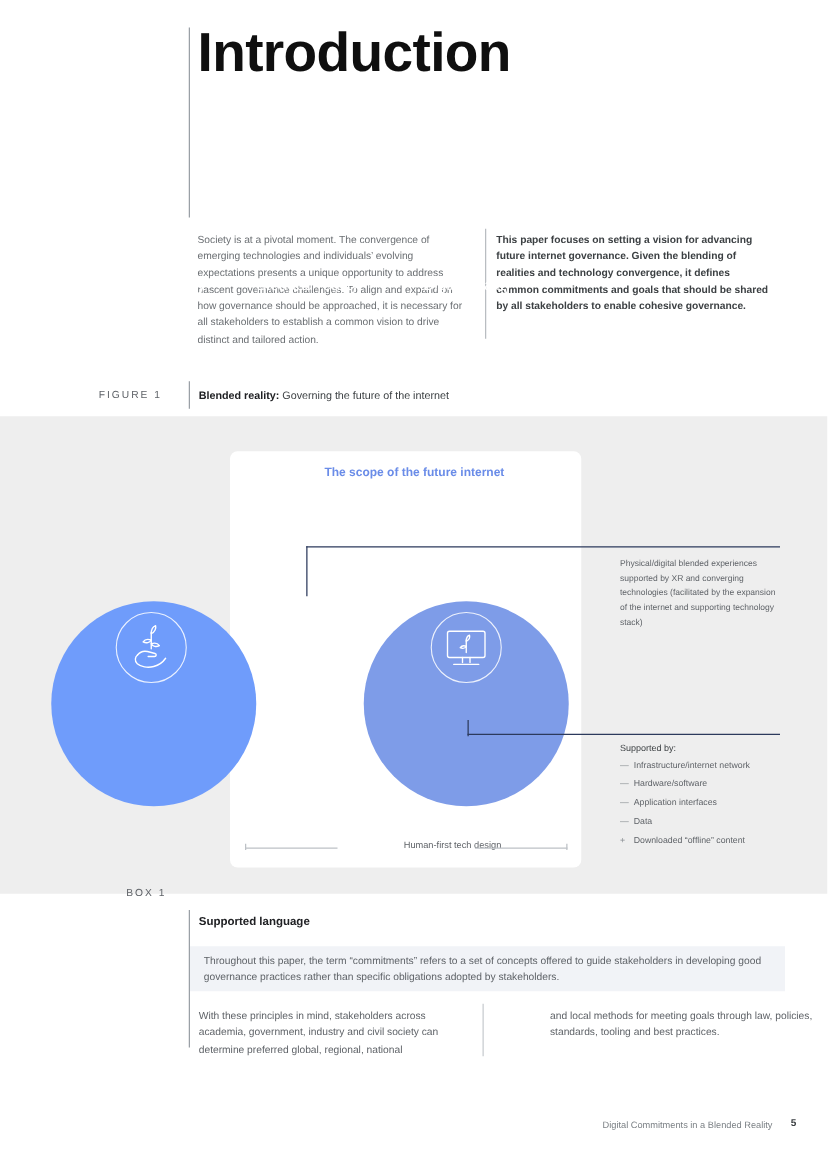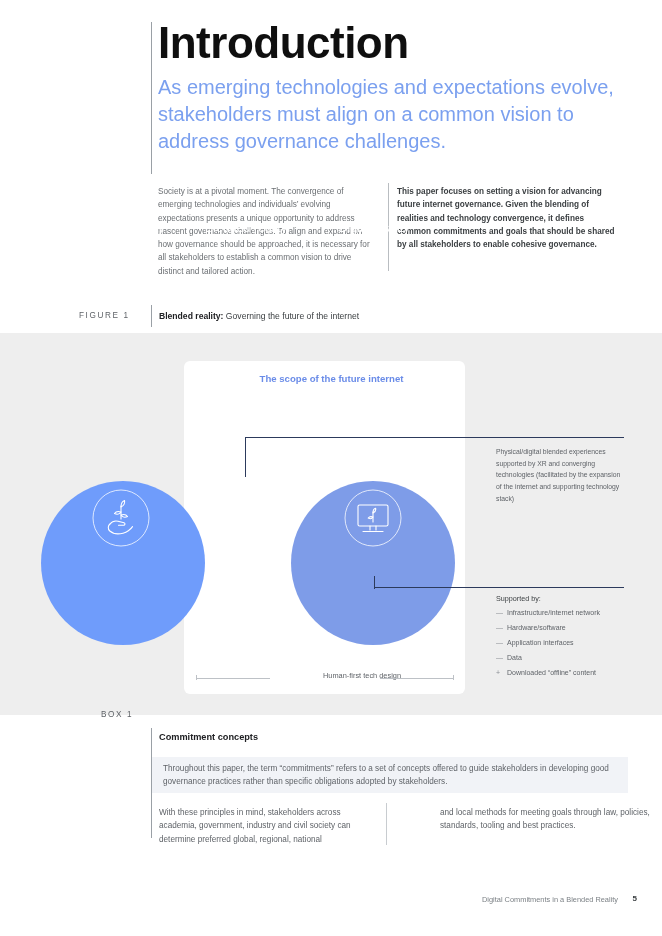--- a/index.html
+++ b/index.html
@@ -155,21 +155,20 @@
     font-size:8px;font-weight:bold;color:#3c4043;
   }
 </style>
 </head>
 <body>
 
 <div class="page">
 
   <div class="head-rule"></div>
   <div class="title">Introduction</div>
-  <div class="subtitle">As emerging technologies and expectations evolve, stakeholders must align on a common vision to address governance challenges.</div>
 
   <div class="intro-left">Society is at a pivotal moment. The convergence of emerging technologies and individuals’ evolving expectations presents a unique opportunity to address nascent governance challenges. To align and expand on how governance should be approached, it is necessary for all stakeholders to establish a common vision to drive distinct and tailored action.</div>
   <div class="intro-divider"></div>
   <div class="intro-right">This paper focuses on setting a vision for advancing future internet governance. Given the blending of realities and technology convergence, it defines common commitments and goals that should be shared by all stakeholders to enable cohesive governance.</div>
 
   <div class="fig-label">FIGURE 1</div>
   <div class="fig-rule"></div>
   <div class="fig-caption"><b>Blended reality:</b><span> Governing the future of the internet</span></div>
 
   <div class="band"></div>
@@ -267,21 +266,21 @@
   <div class="brace">
     <div class="brace-tick brace-tick-l"></div>
     <div class="brace-line brace-l"></div>
     <div class="brace-txt">Human-first tech design</div>
     <div class="brace-line brace-r"></div>
     <div class="brace-tick brace-tick-r"></div>
   </div>
 
   <div class="box-label">BOX 1</div>
   <div class="box-rule"></div>
-  <div class="box-title">Commitment concepts</div>
+  <div class="box-title">Supported language</div>
   <div class="box-callout"></div>
   <div class="box-callout-txt">Throughout this paper, the term “commitments” refers to a set of concepts offered to guide stakeholders in developing good governance practices rather than specific obligations adopted by stakeholders.</div>
   <div class="box-col-l">With these principles in mind, stakeholders across academia, government, industry and civil society can determine preferred global, regional, national</div>
   <div class="box-col-div"></div>
   <div class="box-col-r">and local methods for meeting goals through law, policies, standards, tooling and best practices.</div>
 
   <div class="footer-txt">Digital Commitments in a Blended Reality</div>
   <div class="footer-page">5</div>
 
 </div>

